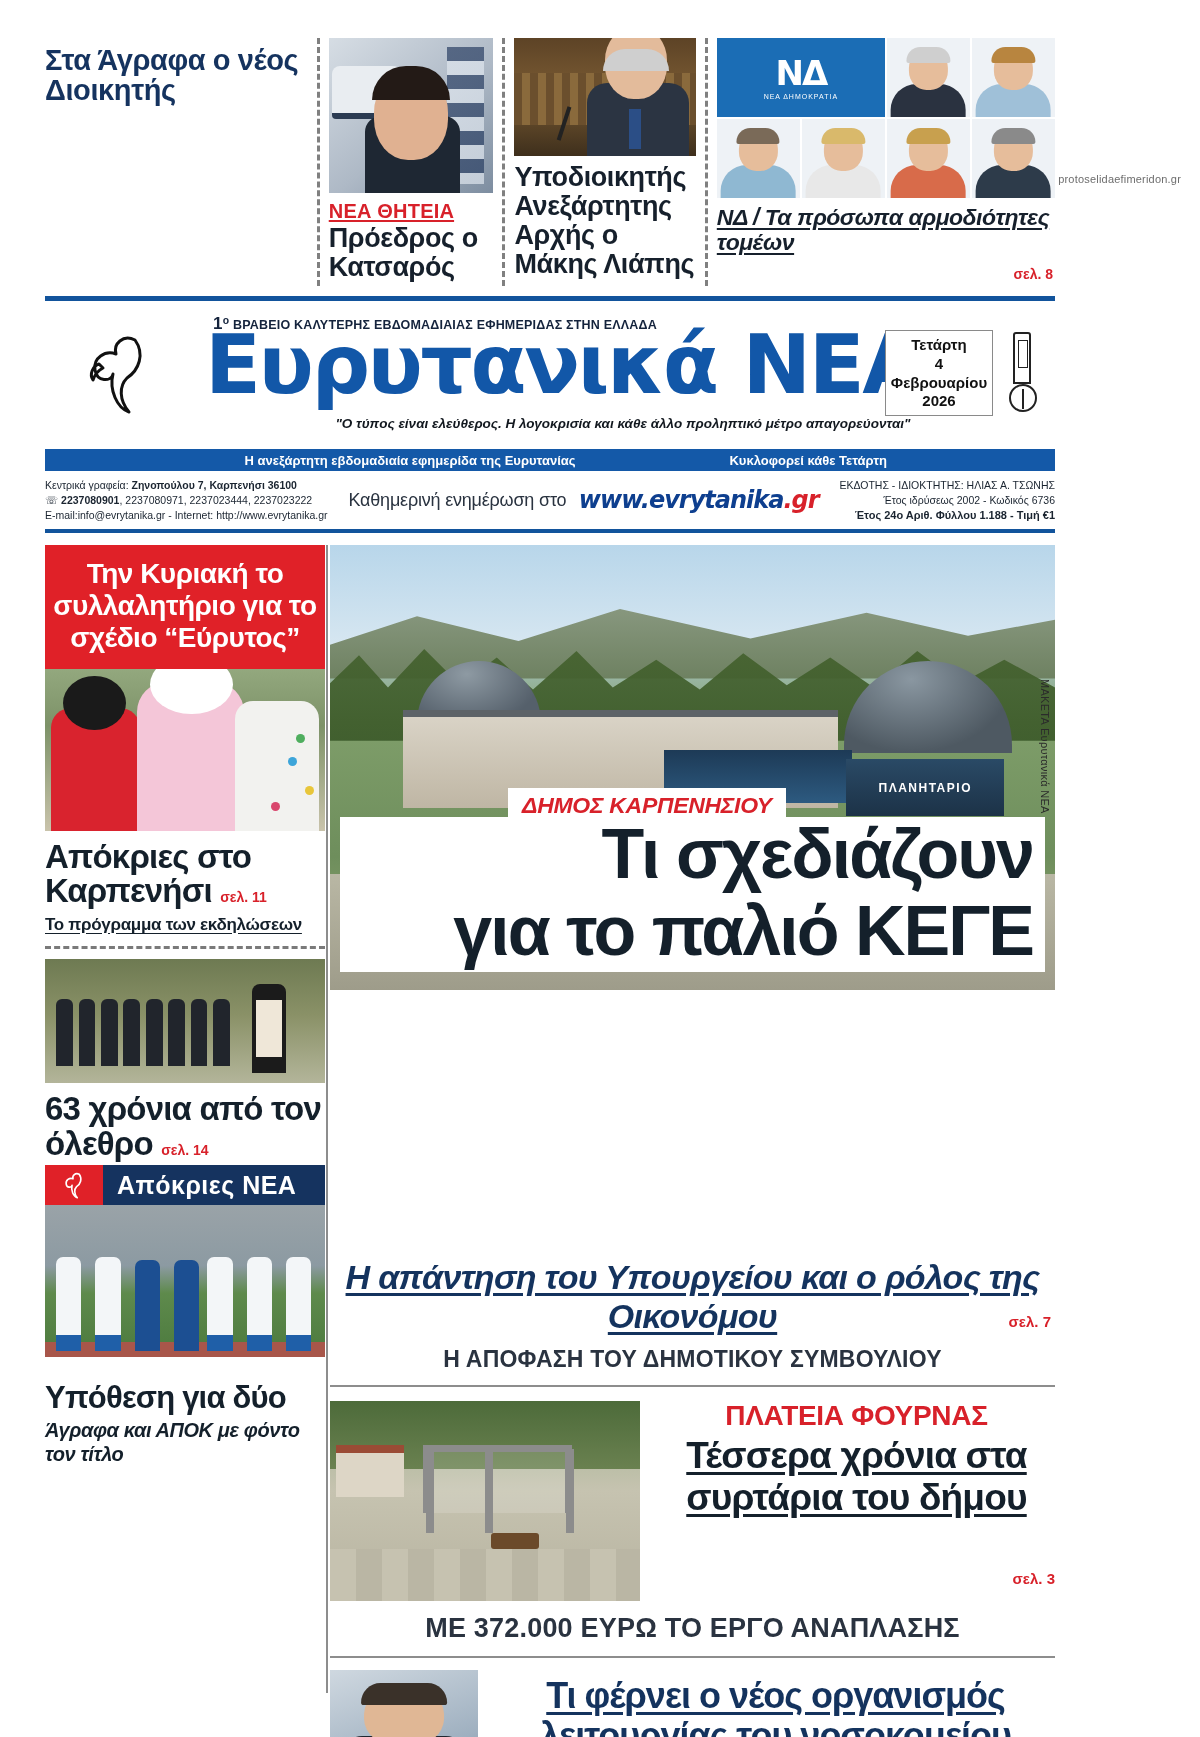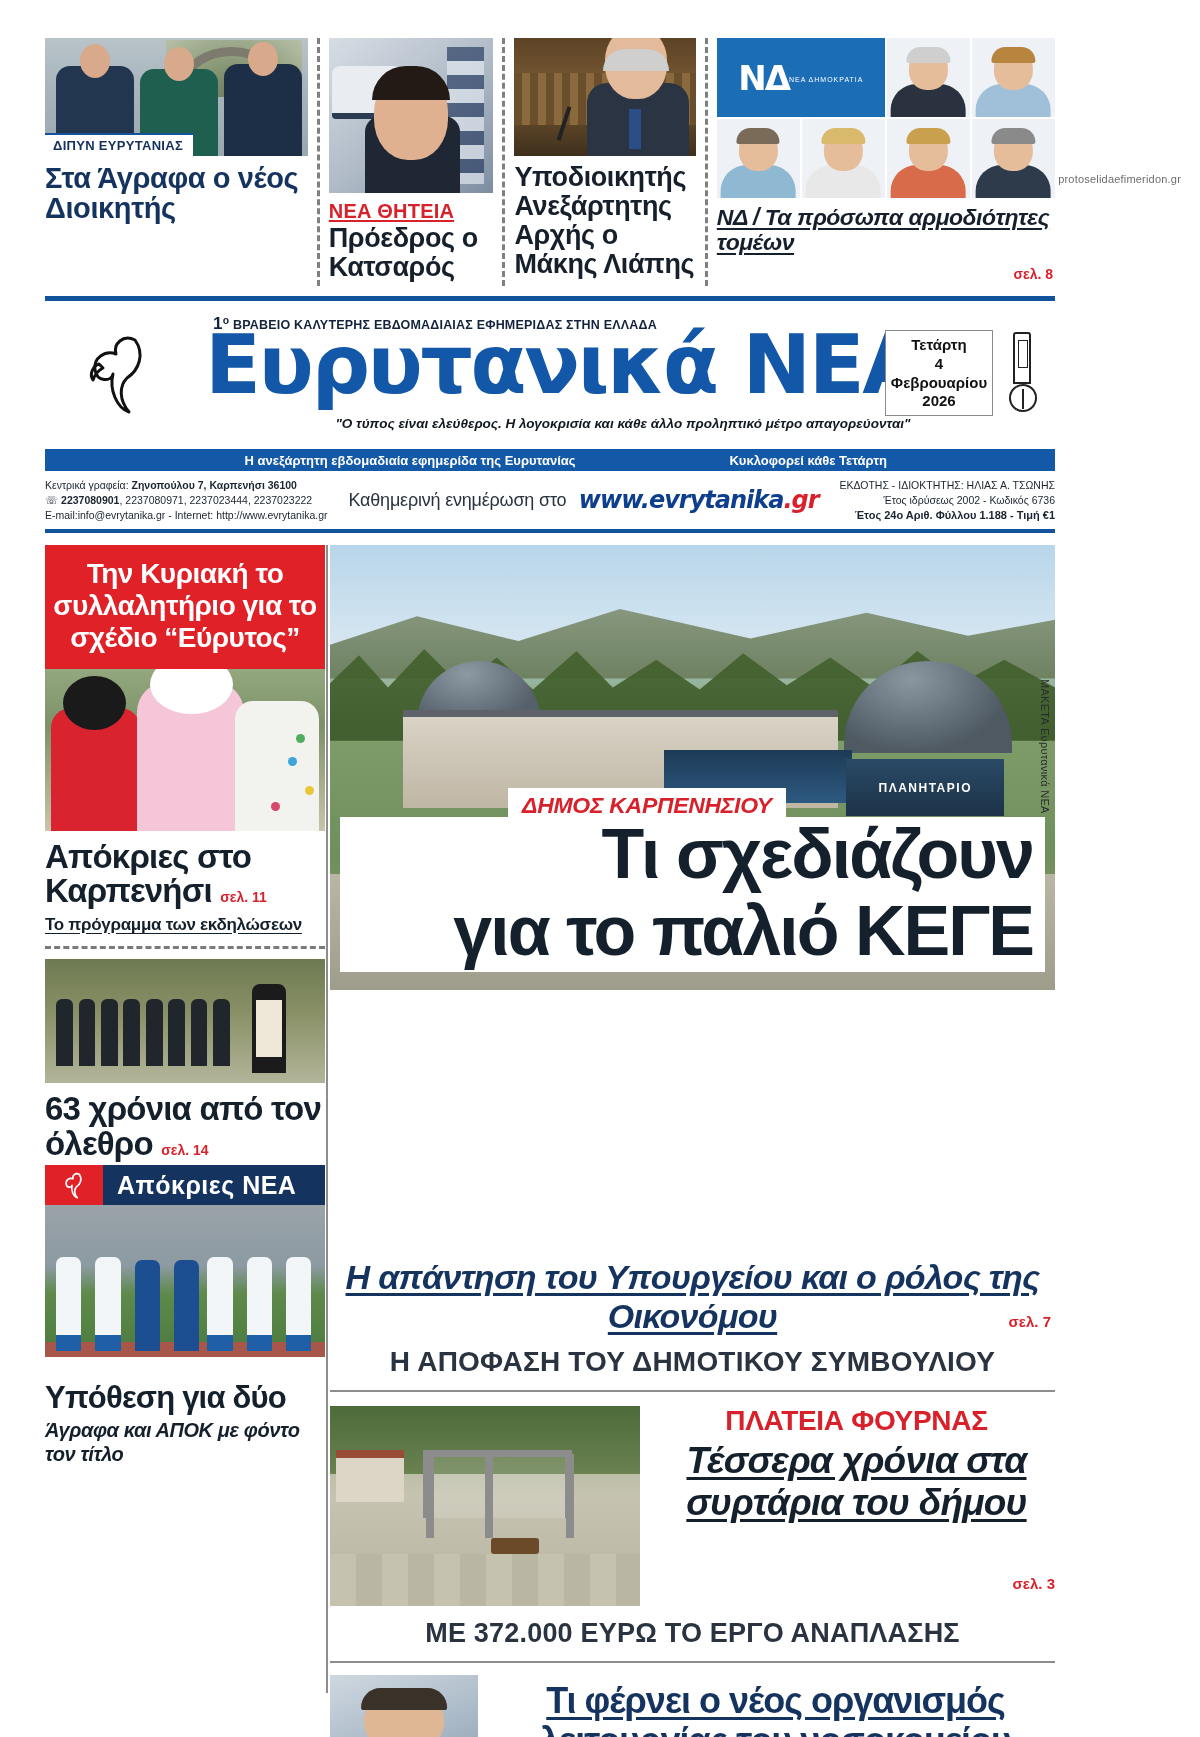--- a/index.html
+++ b/index.html
@@ -85,21 +85,21 @@
     border-radius:30px 30px 0 0; background:#cfcfcf;}
   .ph-podium .tie { position:absolute; right:30%; bottom:6%; width:12px; height:34%;
     background:#2b4e86;}
   .ph-podium .mic { position:absolute; left:26%; bottom:12%; width:4px; height:30%;
     background:#222; transform:rotate(18deg);}
 
   
   .nd-grid { display:grid; grid-template-columns: repeat(4, 1fr); grid-template-rows: 1fr 1fr;
     width:100%; height:100%; gap:2px; background:#fff; }
   .nd-cell { position:relative; overflow:hidden; background:#dfe6ee; }
-  .nd-logo { background:#1b6db5; display:flex; flex-direction:row;
+  .nd-logo { background:#1b6db5; display:flex; flex-direction:column;
     align-items:center; justify-content:center; grid-column: span 2; }
   .nd-logo .mark { color:#fff; font-size:34px; font-weight:700; letter-spacing:-2px;
     line-height:1; font-family:"DejaVu Sans", sans-serif; }
   .nd-logo .sub { color:#fff; font-size:7px; letter-spacing:1px; margin-top:3px; }
   .portrait { position:absolute; inset:0; }
   .portrait .bg { position:absolute; inset:0; background:#eef2f6; }
   .portrait .shoulders { position:absolute; left:50%; transform:translateX(-50%);
     bottom:0; width:90%; height:42%; border-radius: 26px 26px 0 0; }
   .portrait .fc { position:absolute; left:50%; transform:translateX(-50%); bottom:34%;
     width:46%; height:52%; border-radius:46%; background:#e6bd9b; }
@@ -333,21 +333,21 @@
     line-height:1.14; letter-spacing:-.7px; text-align:center;
     text-decoration: underline; text-underline-offset: 4px;
     padding-top:6px;
   }
   .lead-sub-wrap { position:relative; }
   .sel-right {
     position:absolute; right:4px; bottom:6px; color:#d8212a; font-size:15px;
     font-weight:700; text-decoration:none;
   }
   .lead-sub2 {
-    color:#2a3340; font-weight:600; font-size:28px; letter-spacing:.2px;
+    color:#2a3340; font-weight:600; font-size:23px; letter-spacing:.2px;
     text-align:center; padding-top:10px;
   }
 
   .row-sep { border-top:2px solid #8d8d8d; margin:12px 0 0; }
 
   .mid-row { display:flex; gap:18px; padding-top:14px; }
   .mid-photo {
     width:310px; height:200px; position:relative; overflow:hidden;
     background:linear-gradient(180deg,#9fb28e 0%,#c6c3b0 45%,#b7b3a0 100%);
   }
@@ -364,21 +364,21 @@
     background:#6b4a2a; border-radius:3px; }
   .mp-path { position:absolute; left:0; bottom:0; width:100%; height:26%;
     background:repeating-linear-gradient(90deg,#c6c2b0 0 26px,#bab6a4 26px 52px); }
 
   .mid-text { flex:1; position:relative; }
   .mid-kicker {
     color:#d8212a; font-weight:800; font-size:28px; letter-spacing:-.3px;
     text-align:center; line-height:1.1;
   }
   .mid-head {
-    color:#14202b; font-weight:800; font-style:italic; font-size:37px;
+    color:#14202b; font-weight:800; font-size:37px;
     line-height:1.13; letter-spacing:-.8px; text-align:center;
     text-decoration:underline; text-underline-offset:4px; padding-top:4px;
   }
   .mid-sel { position:absolute; right:0; bottom:14px; color:#d8212a;
     font-weight:700; font-size:15px;margin-left:32px; }
   .mid-foot {
     color:#2a3340; font-weight:600; font-size:27px; letter-spacing:.2px;
     text-align:center; padding-top:12px;
   }
 
@@ -401,34 +401,20 @@
   }
 </style>
 </head>
 <body>
 
 <div class="page">
 
   <div class="teaser-strip">
 
     <div class="teaser t1">
-      <div class="teaser-photo ph-firemen">
-        <div class="bridge"></div>
-          <div class="arch"></div>
-        <div class="fig f1">
-            <span class="head"></span>
-          </div>
-        <div class="fig f2">
-            <span class="head"></span>
-          </div>
-        <div class="fig f3">
-            <span class="head"></span>
-          </div>
-        <div class="badge-label">ΔΙΠΥΝ ΕΥΡΥΤΑΝΙΑΣ</div>
-      </div>
       <div class="teaser-head">
         <div class="th-blue">Στα Άγραφα ο νέος Διοικητής</div>
       </div>
     </div>
     <div class="vdash"></div>
 
     <div class="teaser t2">
       <div class="teaser-photo ph-man2">
         <div class="car"></div>
           <div class="stripeY"></div>

